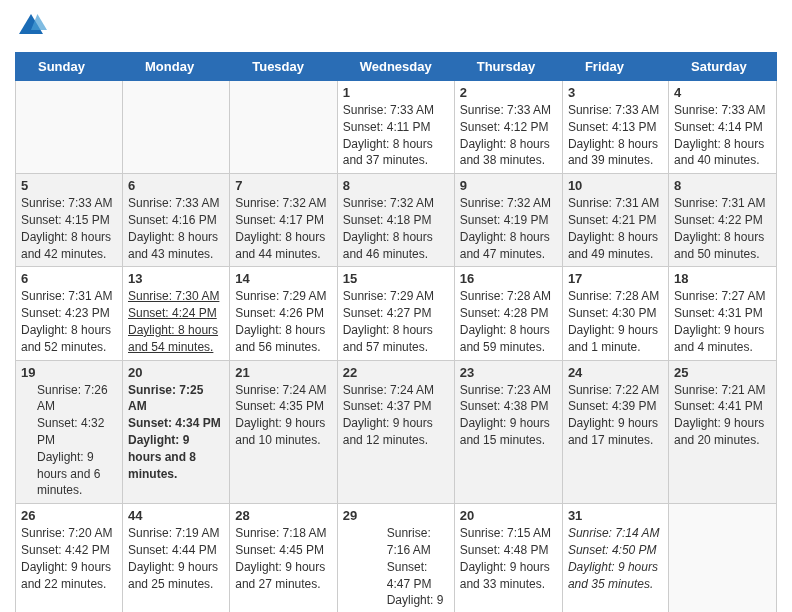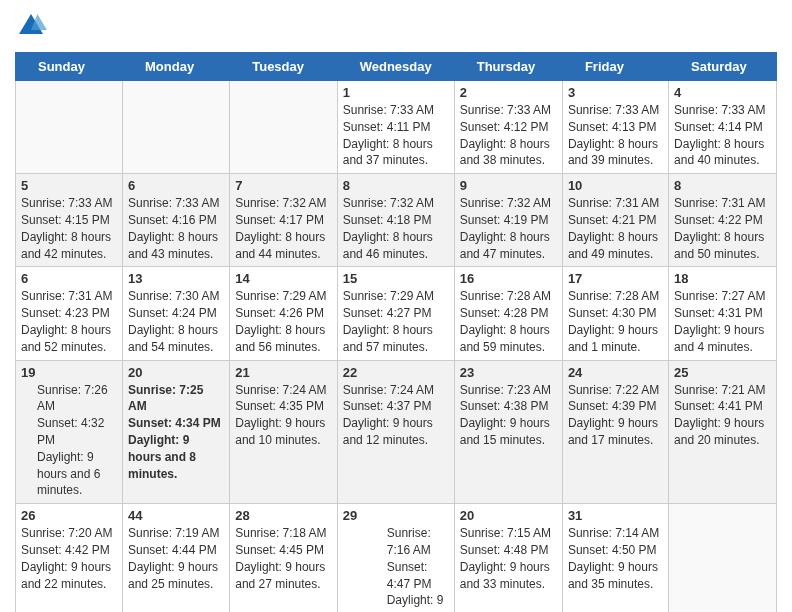--- a/index.html
+++ b/index.html
@@ -134,21 +134,21 @@
         </tr>
         <tr>
           <td>
             <div class="day-num">6</div>
             <div class="day-info" style="white-space: pre-line;">Sunrise: 7:31 AM
 Sunset: 4:23 PM
 Daylight: 8 hours and 52 minutes.</div>
           </td>
           <td>
             <div class="day-num">13</div>
-            <div class="day-info" style="white-space: pre-line;">Sunrise: 7:30 AM
+            <div class="day-info" style="white-space: pre-line; text-decoration: underline;">Sunrise: 7:30 AM
 Sunset: 4:24 PM
 Daylight: 8 hours and 54 minutes.</div>
           </td>
           <td>
             <div class="day-num">14</div>
             <div class="day-info" style="white-space: pre-line;">Sunrise: 7:29 AM
 Sunset: 4:26 PM
 Daylight: 8 hours and 56 minutes.</div>
           </td>
           <td>
@@ -246,21 +246,21 @@
 Daylight: 9 hours and 30 minutes.</div>
           </td>
           <td>
             <div class="day-num">20</div>
             <div class="day-info" style="white-space: pre-line;">Sunrise: 7:15 AM
 Sunset: 4:48 PM
 Daylight: 9 hours and 33 minutes.</div>
           </td>
           <td>
             <div class="day-num">31</div>
-            <div class="day-info" style="white-space: pre-line;">Sunrise: 7:14 AM
+            <div class="day-info" style="white-space: pre-line; font-style: italic;">Sunrise: 7:14 AM
 Sunset: 4:50 PM
 Daylight: 9 hours and 35 minutes.</div>
           </td>
           <td class="empty"></td>
         </tr>
       </tbody>
   </table>
 </div>
 
 </body></html>

